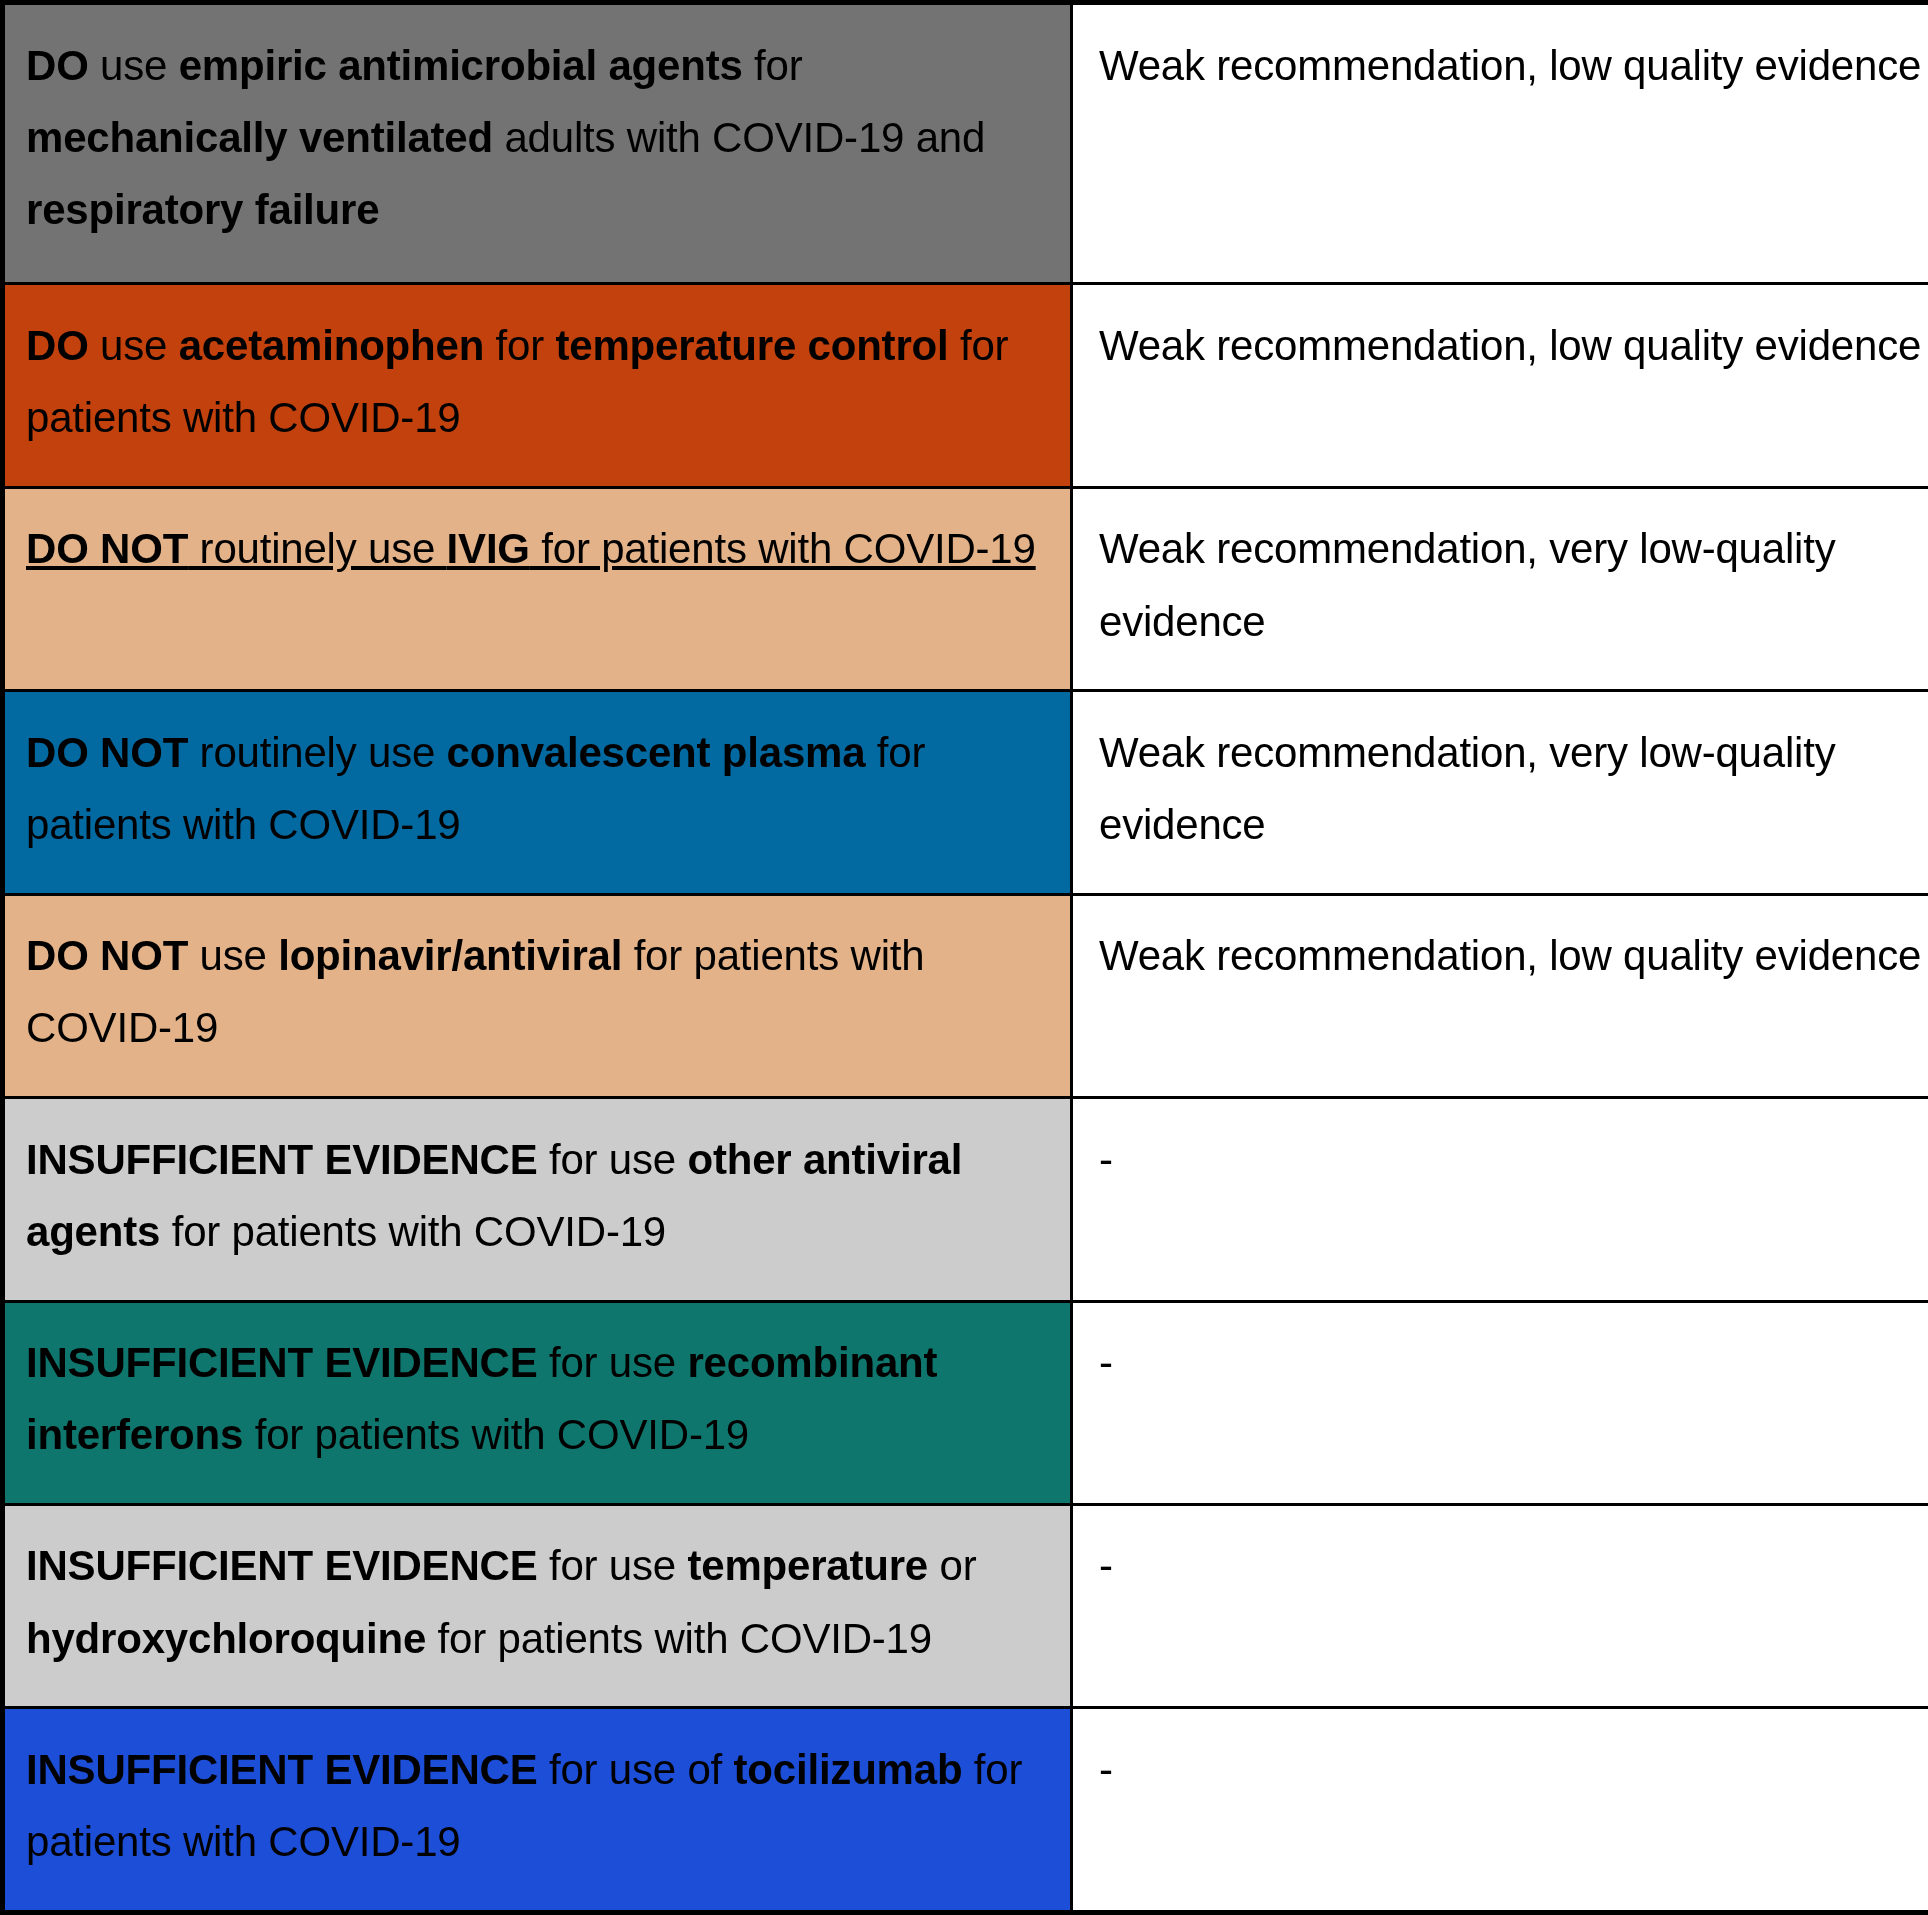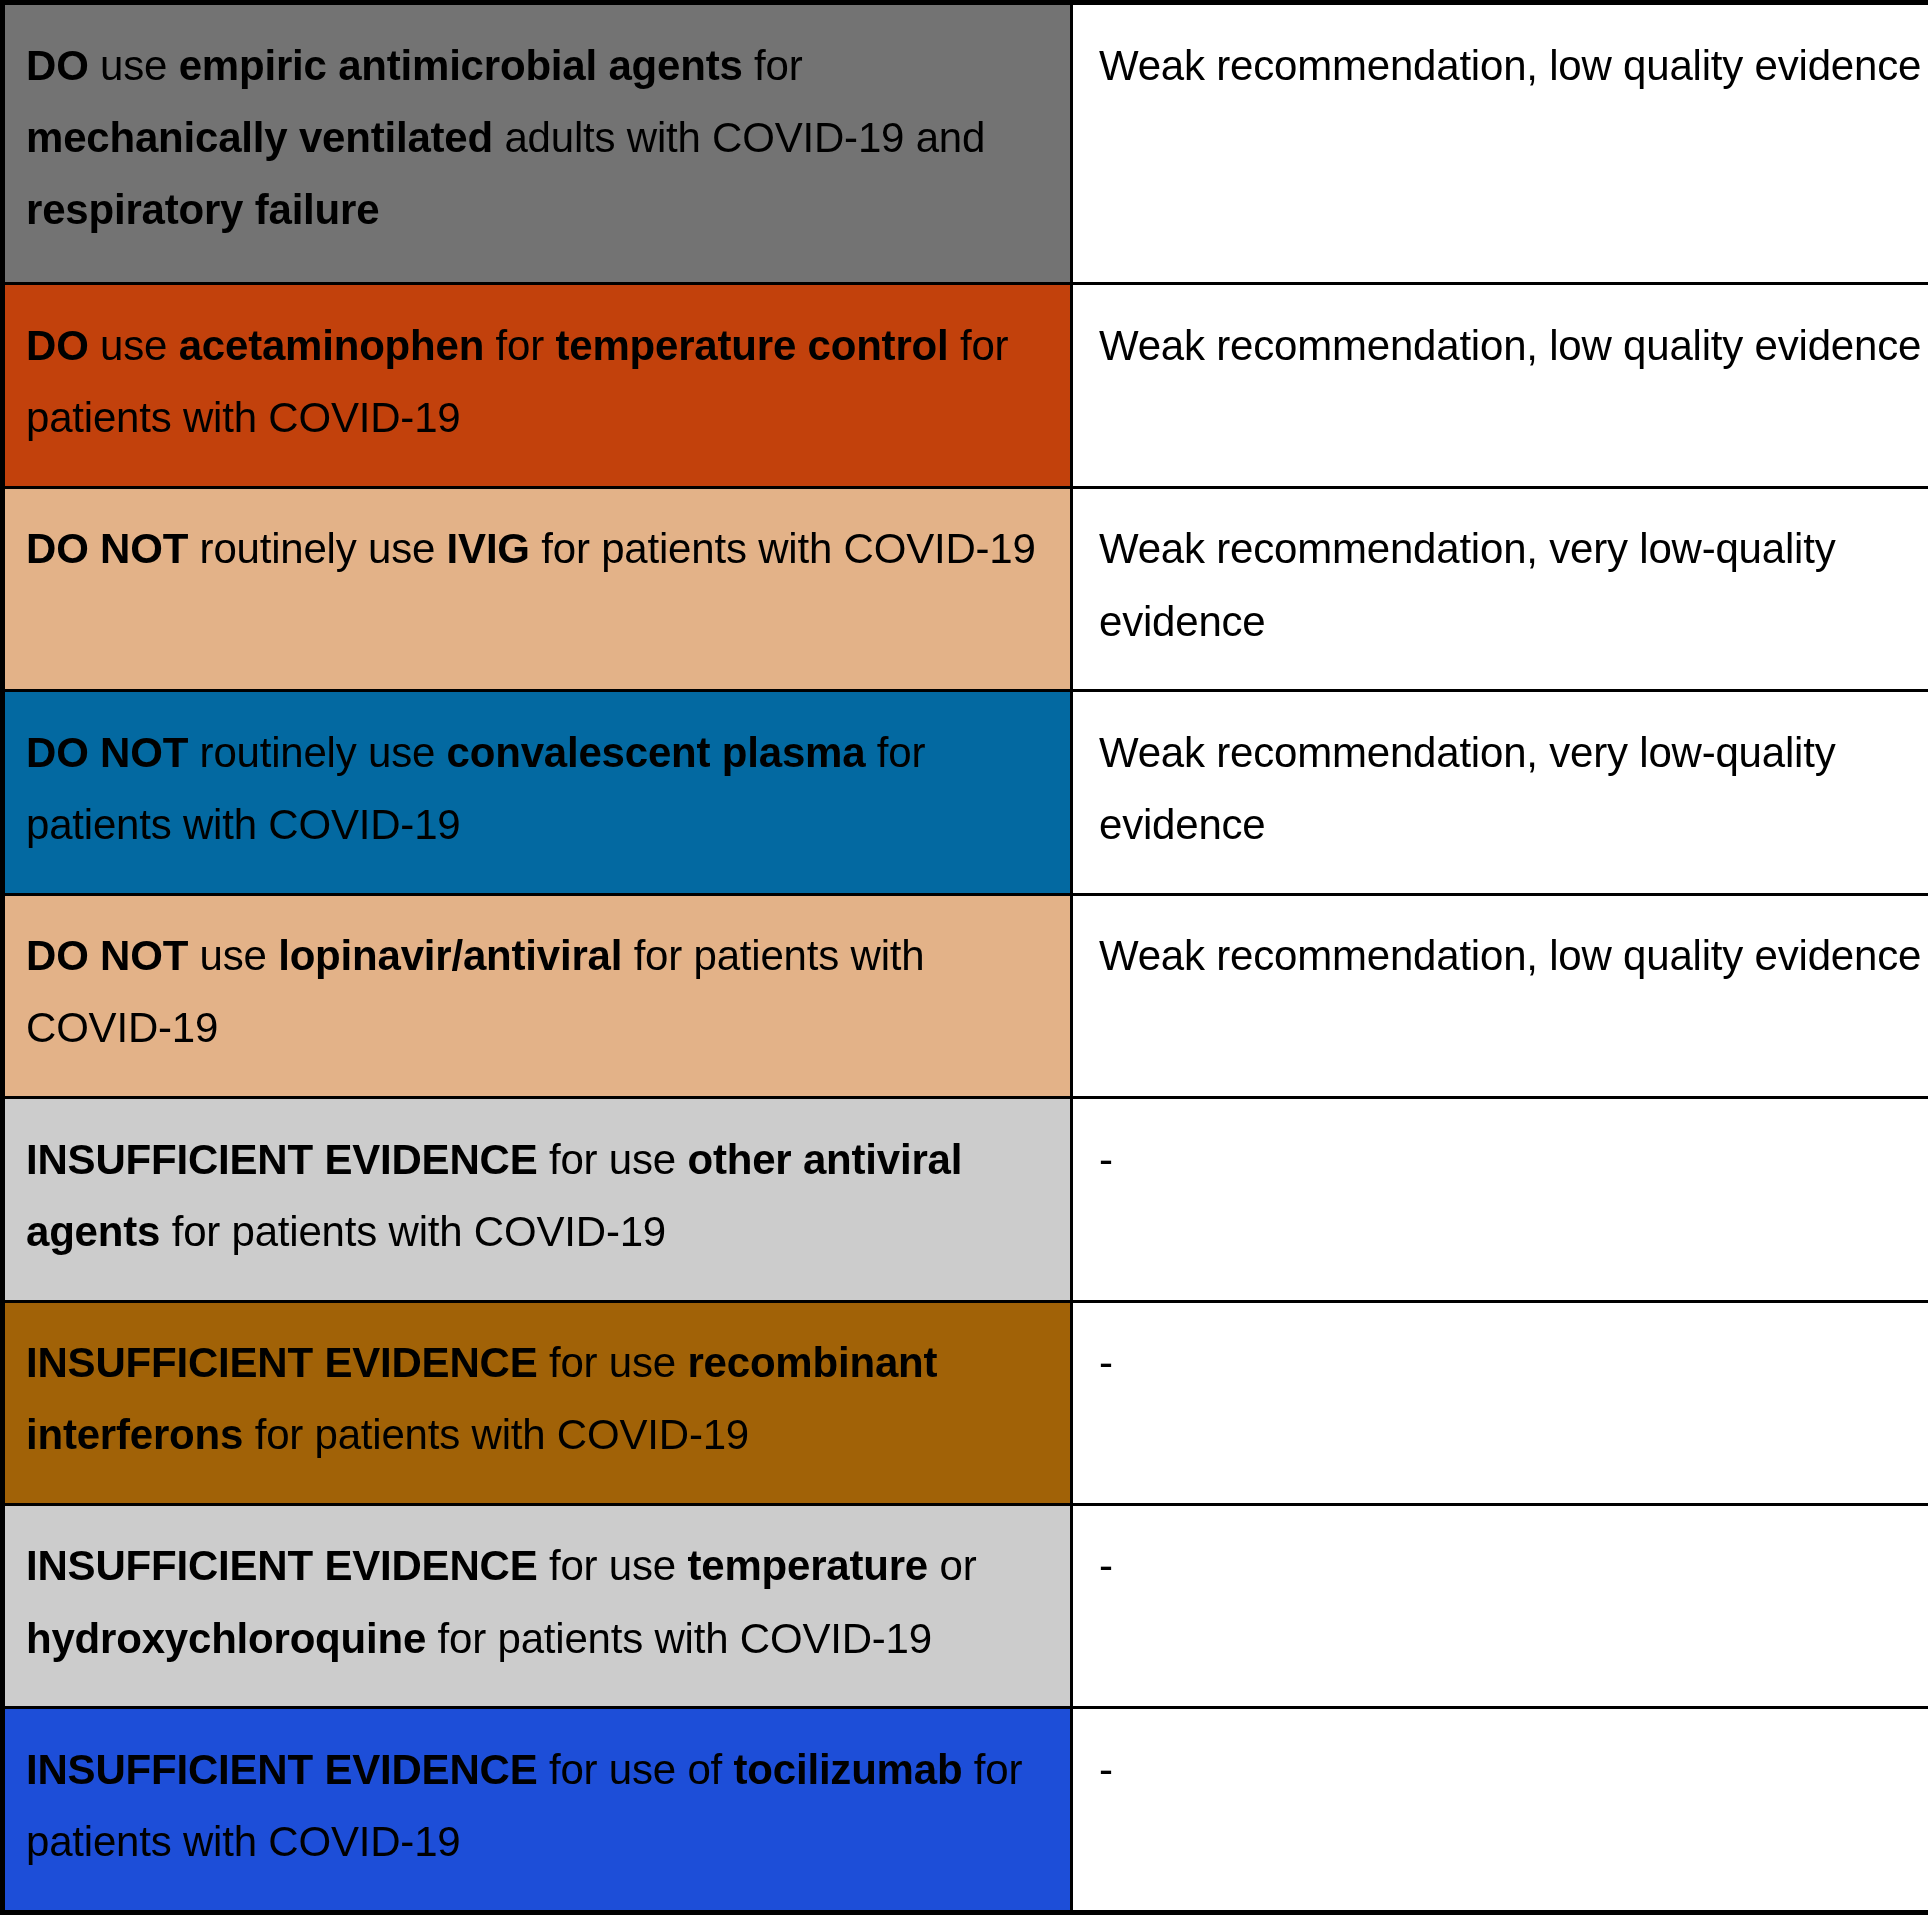--- a/index.html
+++ b/index.html
@@ -73,21 +73,21 @@
     <tr class="cat-do">
       <td class="col-rec" style="background: #c2410c; border-color: rgb(0, 0, 0);">
         <span class="rec-text"><b>DO</b> use <b>acetaminophen</b> for <b>temperature control</b> for patients with COVID-19</span>
       </td>
       <td class="col-strength" style="background: rgb(255, 255, 255); border-color: rgb(0, 0, 0);">
         <span class="strength-text">Weak recommendation, low quality evidence</span>
       </td>
     </tr>
 
     <tr class="cat-donot">
-      <td class="col-rec" style="background: rgb(227, 178, 136); border-color: rgb(0, 0, 0);">
+      <td class="col-rec" style="background: rgb(227, 178, 136); border-color: rgb(0, 0, 0); text-decoration: underline;">
         <span class="rec-text"><b>DO NOT</b> routinely use <b>IVIG</b> for patients with COVID-19</span>
       </td>
       <td class="col-strength" style="background: rgb(255, 255, 255); border-color: rgb(0, 0, 0);">
         <span class="strength-text">Weak recommendation, very low-quality evidence</span>
       </td>
     </tr>
 
     <tr class="cat-donot">
       <td class="col-rec" style="background: #0369a1; border-color: rgb(0, 0, 0);">
         <span class="rec-text"><b>DO NOT</b> routinely use <b>convalescent plasma</b> for patients with COVID-19</span>
@@ -109,21 +109,21 @@
     <tr class="cat-insuff">
       <td class="col-rec" style="background: rgb(204, 204, 204); border-color: rgb(0, 0, 0);">
         <span class="rec-text"><b>INSUFFICIENT EVIDENCE</b> for use <b>other antiviral agents</b> for patients with COVID-19</span>
       </td>
       <td class="col-strength" style="background: rgb(255, 255, 255); border-color: rgb(0, 0, 0);">
         <span class="strength-text">-</span>
       </td>
     </tr>
 
     <tr class="cat-insuff">
-      <td class="col-rec" style="background: #a16207; border-color: rgb(0, 0, 0);">
+      <td class="col-rec" style="background: #0f766e; border-color: rgb(0, 0, 0);">
         <span class="rec-text"><b>INSUFFICIENT EVIDENCE</b> for use <b>recombinant interferons</b> for patients with COVID-19</span>
       </td>
       <td class="col-strength" style="background: rgb(255, 255, 255); border-color: rgb(0, 0, 0);">
         <span class="strength-text">-</span>
       </td>
     </tr>
 
     <tr class="cat-insuff">
       <td class="col-rec" style="background: rgb(204, 204, 204); border-color: rgb(0, 0, 0);">
         <span class="rec-text"><b>INSUFFICIENT EVIDENCE</b> for use <b>temperature</b> or <b>hydroxychloroquine</b> for patients with COVID-19</span>

